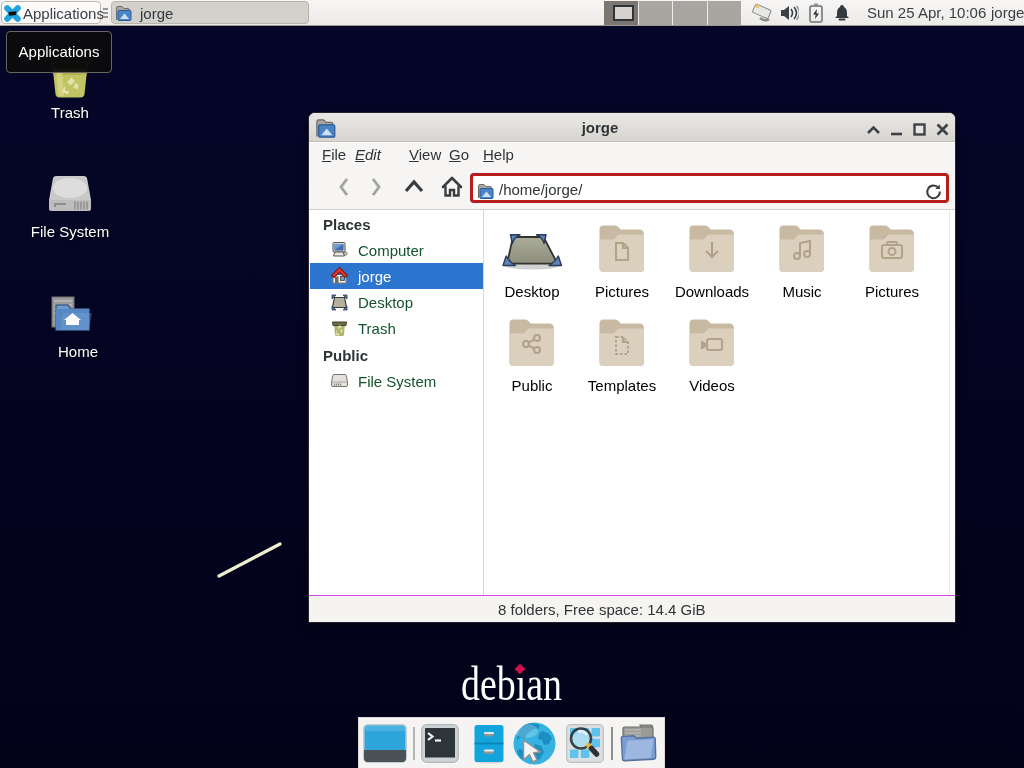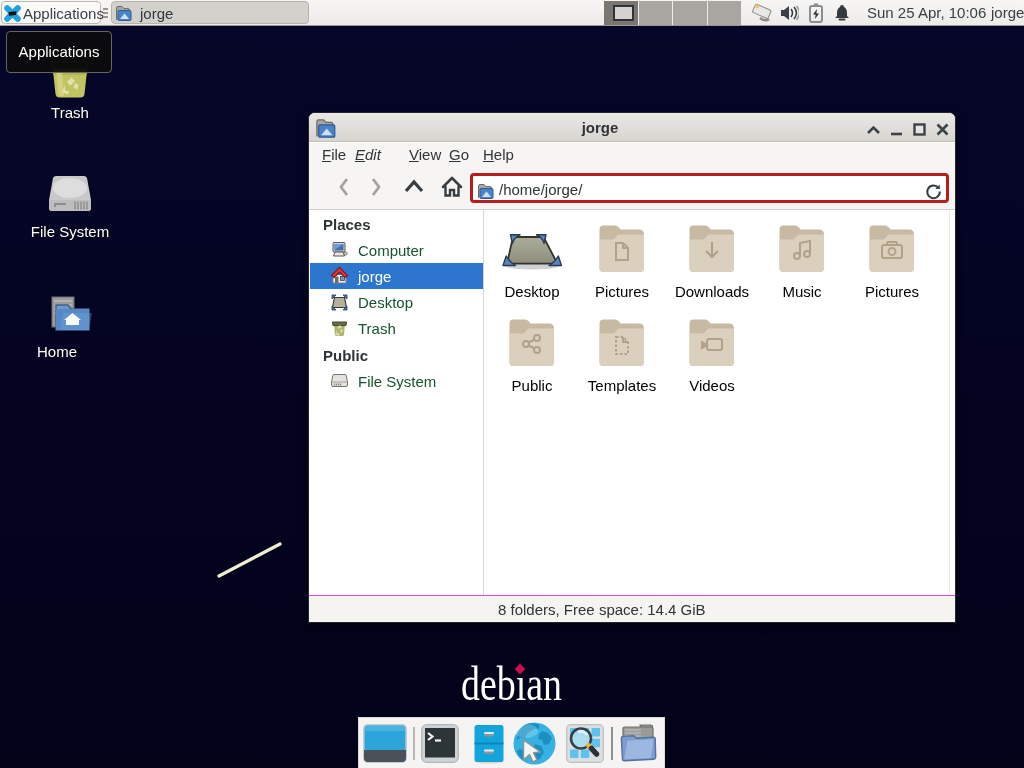--- a/index.html
+++ b/index.html
@@ -116,21 +116,21 @@
         <line x1="6" y1="20" x2="24" y2="20"></line>
     </g>
     <path d="M8,12 L20,12 L23,16 L41,16 L41,37 L8,37 Z" fill="#6d99cc" stroke="#3f5f86" stroke-width="1.4"></path>
     <path d="M8,16 L41,16 L41,37 L8,37 Z" fill="#5588c4"></path>
     <path d="M12,37 L15,20 L44,20 L41,37 Z" fill="#7aa7dd" opacity="0.35"></path>
     <g fill="#fff">
       <path d="M24.5,20 L33,27 L31,27 L31,32 L18,32 L18,27 L16,27 Z" opacity="0.95"></path>
     </g>
   </svg>
 </div>
-<div class="dlabel" style="left:17px;top:343px;width:80px;">Home</div>
+<div class="dlabel" style="left:38px;top:343px;width:80px;">Home</div>
 
 <div id="debian">
   <svg width="220" height="70" viewBox="0 0 220 70">
     <text x="57" y="54" font-family="Liberation Serif, serif" font-size="48" fill="#ffffff" textLength="101" lengthAdjust="spacingAndGlyphs">debıan</text>
     <rect x="112.2" y="19.2" width="7.6" height="7.6" fill="#cf0f4d" transform="rotate(45 116 23)"></rect>
   </svg>
 </div>
 
 <div id="panel">
   <div id="appbtn">

